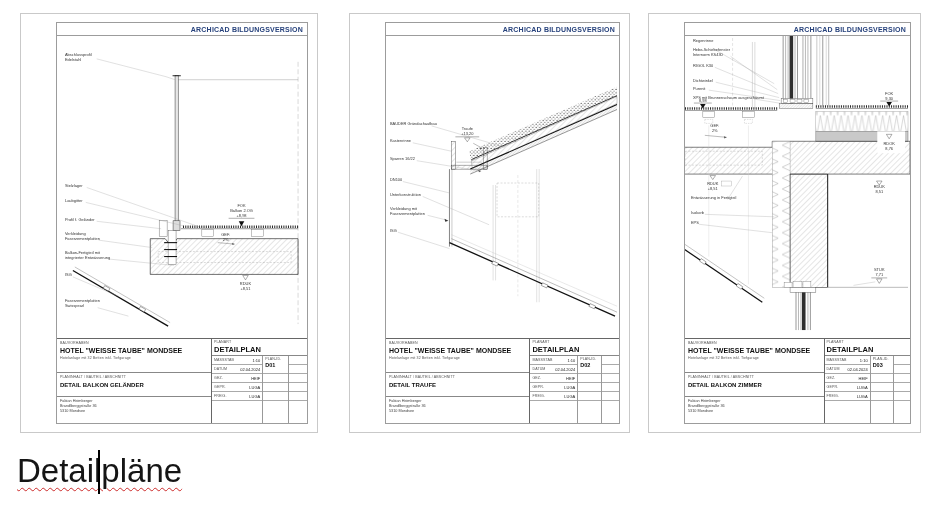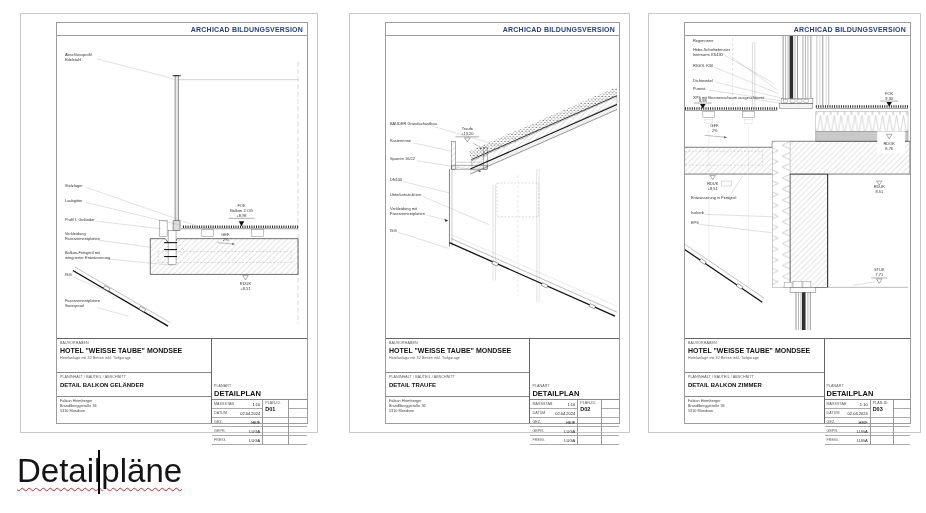--- a/index.html
+++ b/index.html
@@ -20,21 +20,21 @@
   .draw{position:absolute;top:13px;left:0;right:0;bottom:85px;overflow:hidden;}
   .draw svg{width:100%;height:100%;display:block;}
   .t{font-family:"Liberation Sans",sans-serif;font-size:4px;fill:#333;}
   .tc{text-anchor:middle;}
   
   .tb{position:absolute;left:0;right:0;bottom:0;height:85px;
       border-top:1px solid #666;display:flex;background:#fff;
       color:#222;box-sizing:border-box;}
   .tb-left{width:62%;border-right:1px solid #666;display:flex;
            flex-direction:column;box-sizing:border-box;}
-  .tb-right{width:38%;display:flex;flex-direction:column;box-sizing:border-box;margin-top:44px;}
+  .tb-right{width:38%;display:flex;flex-direction:column;box-sizing:border-box;}
   .cap{font-size:3.6px;color:#555;letter-spacing:.1px;white-space:nowrap;}
   .rowA{height:34px;border-bottom:1px solid #888;padding:2px 3px;box-sizing:border-box;}
   .project{font-size:7px;font-weight:bold;color:#111;margin-top:2px;
            margin-bottom:2px;white-space:nowrap;}
   .rowB{height:24px;border-bottom:1px solid #888;padding:2px 3px;box-sizing:border-box;}
   .plan-title{font-size:6px;font-weight:bold;color:#111;margin-top:3px;white-space:nowrap;}
   .rowC{flex:1;padding:2px 3px;font-size:3.8px;color:#444;line-height:1.3;}
   .pr-head{height:17px;border-bottom:1px solid #888;padding:1px 2px;box-sizing:border-box;}
   .planart{font-size:7.5px;font-weight:bold;color:#111;margin-top:1px;}
   .pr-grid{flex:1;display:flex;}

